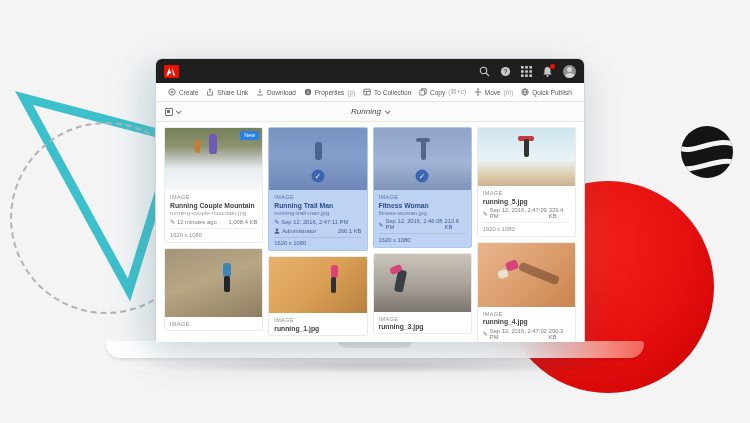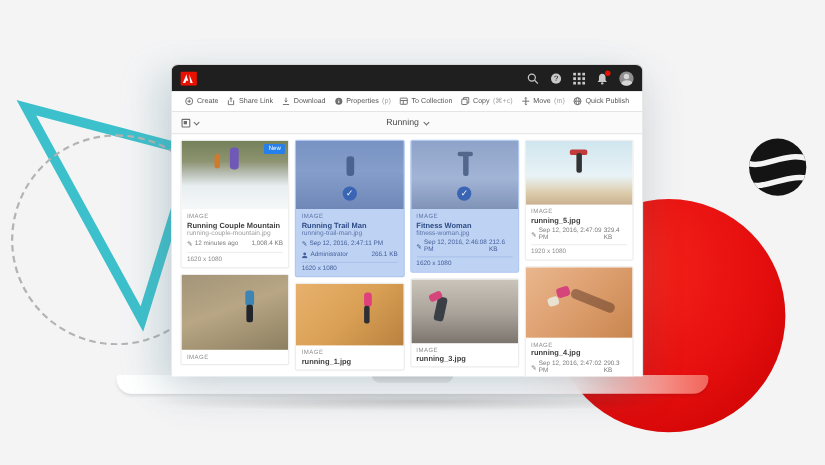--- a/index.html
+++ b/index.html
@@ -44,21 +44,21 @@
   .tool-item { display:flex; align-items:center; gap:3px; font-size:6.5px; color:#565656; white-space:nowrap; cursor:pointer; }
   .tool-item svg { width:8px; height:8px; stroke:#6f6f6f; fill:none; stroke-width:1.1; }
   .shortcut { color:#a3a3a3; }
 
   
   .subheader { height:20px; background:#fbfbfb; border-bottom:1px solid #e6e6e6; position:relative; display:flex; align-items:center; justify-content:center; }
   .viewswitch { position:absolute; left:9px; display:flex; align-items:center; gap:3px; cursor:pointer; }
   .view-ic { width:8px; height:8px; border:1px solid #6e6e6e; border-radius:1px; position:relative; }
   .view-ic:before { content:""; position:absolute; left:1px; top:1px; width:3px; height:3px; background:#6e6e6e; }
   .chev { width:4px; height:4px; border-right:1px solid #6e6e6e; border-bottom:1px solid #6e6e6e; transform:rotate(45deg) translateY(-1px); }
-  .collection-title { font-size:8px; color:#4a4a4a; display:flex; align-items:center; gap:4px; cursor:pointer; }
+  .collection-title { font-size:8px; color:#4a4a4a; display:flex; align-items:center; gap:4px; cursor:pointer;font-style:italic; }
 
   
   .content { height:221px; background:#fff; padding:5px 8px; display:grid; grid-template-columns:repeat(4,1fr); gap:5px; overflow:hidden; align-items:start; }
   .col { display:flex; flex-direction:column; gap:5px; }
   .card { background:#fff; border:1px solid #ebebeb; border-radius:2px; overflow:hidden; position:relative; cursor:pointer; }
   .card.selected { background:#bed2f4; border-color:#aec7f0; }
   .thumb { width:100%; position:relative; }
   .sel-tint { position:absolute; inset:0; background:rgba(110,145,215,.45); }
   .check-circle { position:absolute; left:50%; top:48px; transform:translate(-50%,-50%); width:13px; height:13px;
     border-radius:50%; background:#3a64b4; color:#fff; font-size:8px; line-height:13px; text-align:center; }

